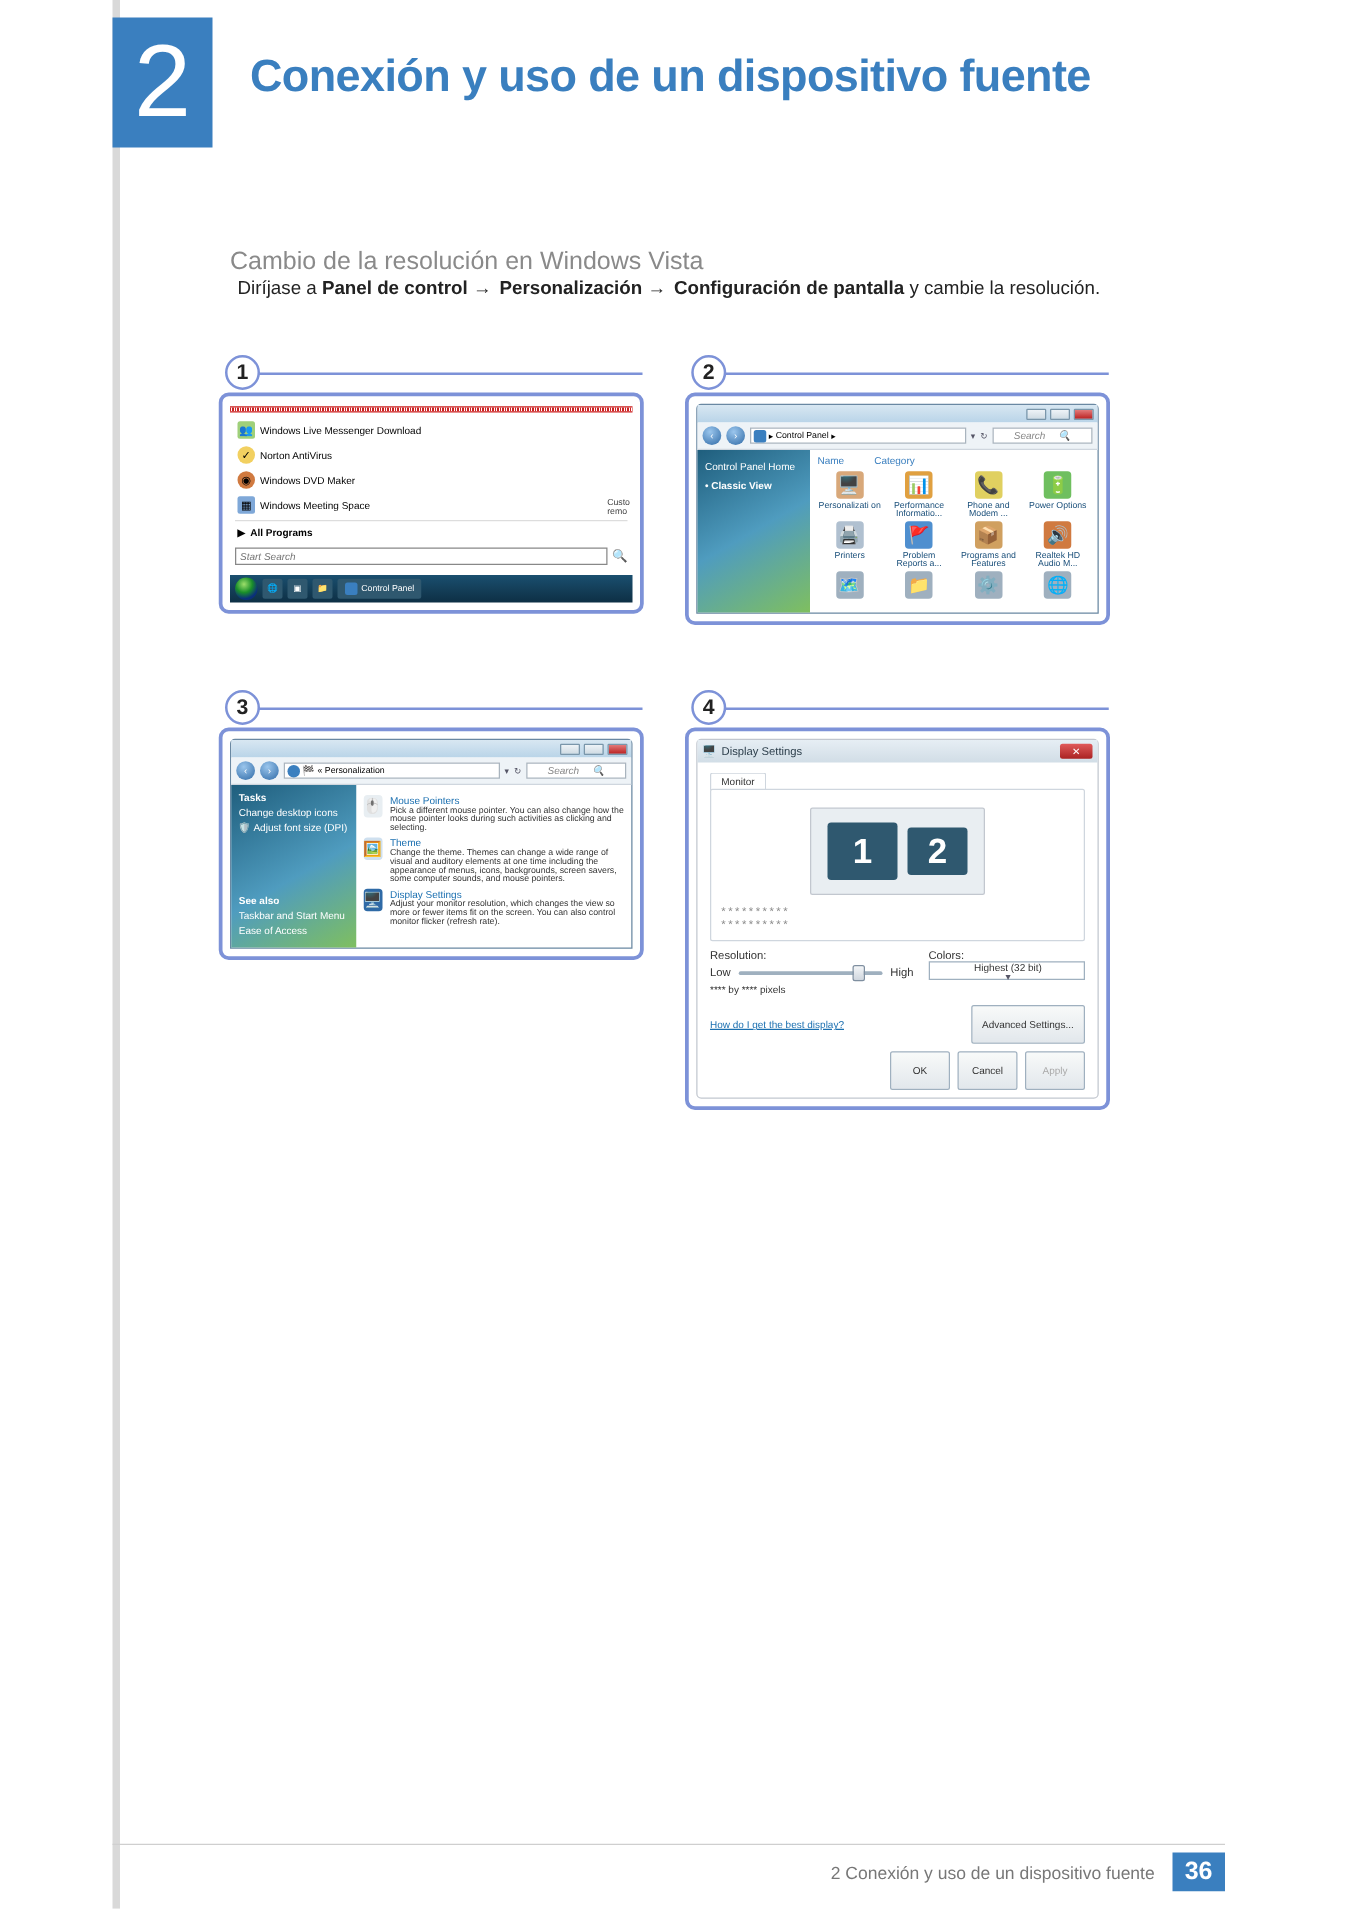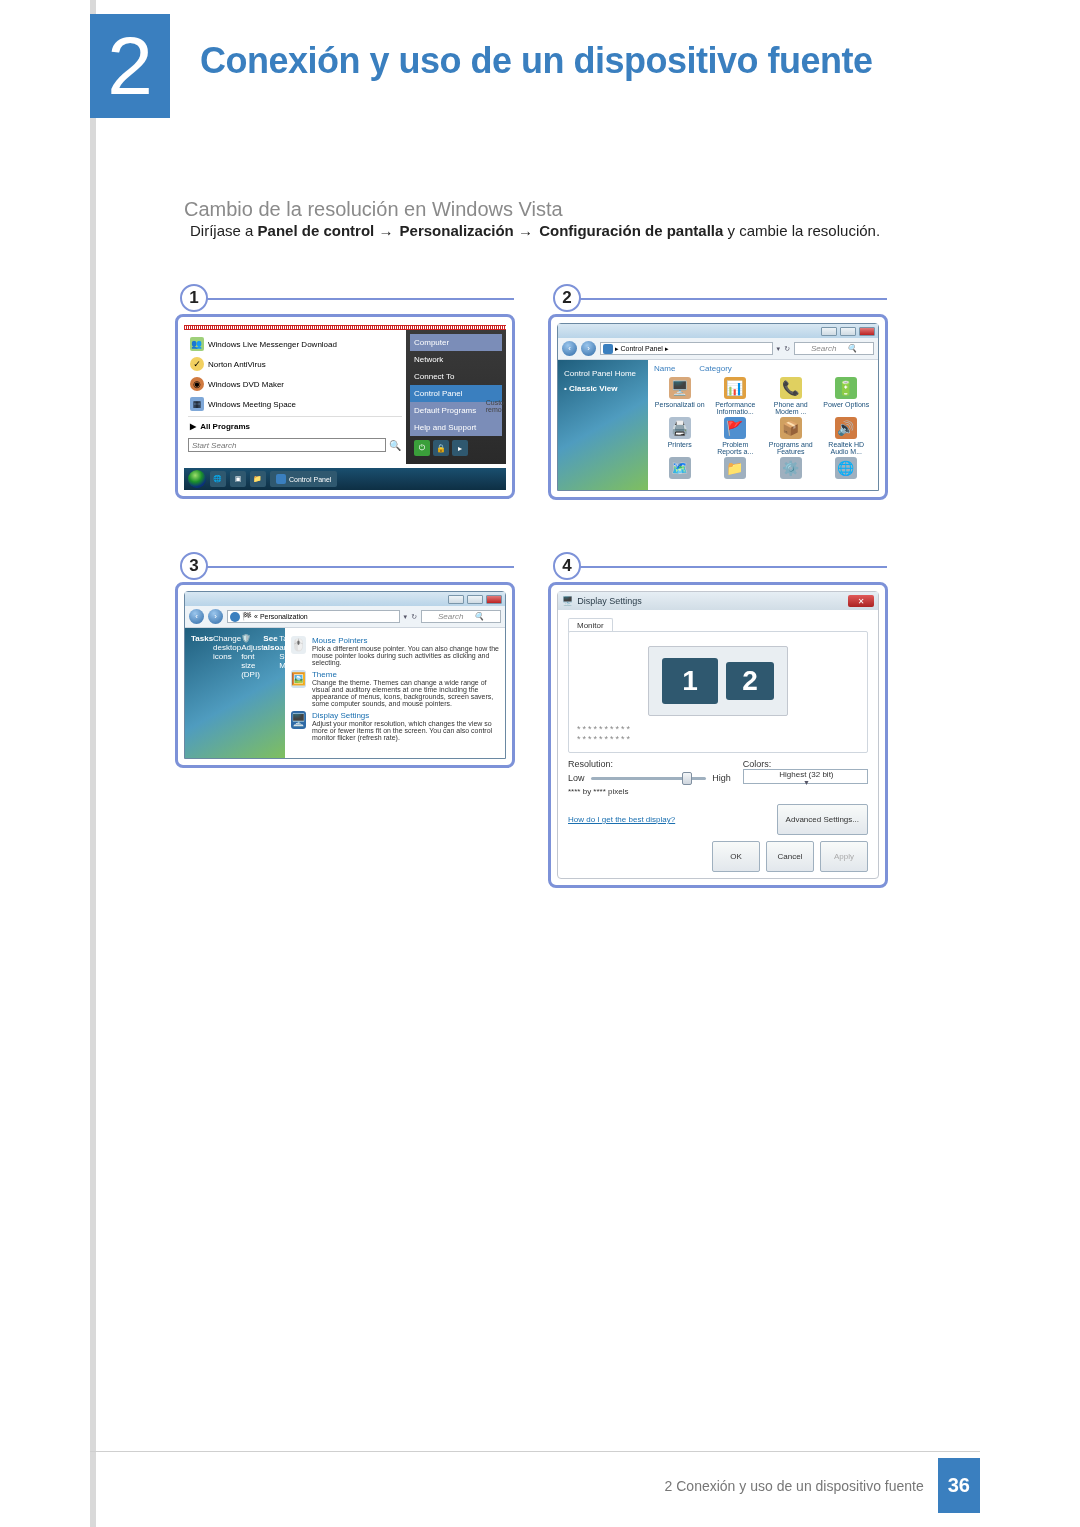--- a/index.html
+++ b/index.html
@@ -214,21 +214,21 @@
   .p2-item { display:flex; flex-direction:column; align-items:center;
     font-size:7px; color:#1a4f7a; text-align:center; }
   .p2-ico { width:22px;height:22px;border-radius:3px;margin-bottom:2px; font-size:14px; display:flex;align-items:center;justify-content:center; }
 
   
   .p3-body { display:flex; min-height: 130px; }
   .p3-side {
     width: 100px;
     background: linear-gradient(150deg,#1f5e7d,#4f9cbf 55%,#7fbf5f);
     color:#fff; padding:6px 6px; font-size:8px;
-    display:flex; flex-direction:row;
+    display:flex; flex-direction:column;
   }
   .p3-side .task{ color:#fff; margin-bottom:3px;}
   .p3-side .spacer{flex:1;}
   .p3-main { flex:1; padding:4px 6px; font-size:7px; color:#333; }
   .p3-item { display:flex; gap:6px; margin:4px 0; }
   .p3-ico { width:18px;height:18px;border-radius:3px;
     display:flex;align-items:center;justify-content:center;font-size:12px;}
   .p3-title { color:#1a6fb0; font-size:8px; }
   .p3 .addr-chip .pill {
     width:10px;height:10px;border-radius:50%;background:#3a7fbf;}
@@ -299,21 +299,21 @@
     display: flex;
     justify-content: flex-end;
     align-items: center;
     font-size: 14px;
     color: #777;
     gap: 14px;
   }
   .pagebox {
     background: #3a7fbf;
     color: #fff;
-    padding: 16px 10px;
+    padding: 4px 10px;
     font-size: 20px;
     font-weight: 700;
   }
 </style>
 </head>
 <body>
 
 <div class="left-stripe"></div>
 
 <div class="chapter-box">
@@ -362,33 +362,20 @@
             <div class="p1-sep"></div>
             <div class="p1-row">
                 <span style="font-weight:700;">▶</span>
               <b>All Programs</b>
               </div>
             <div class="p1-search">
               <input placeholder="Start Search" style="">
               <span class="p1-mag">🔍</span>
             </div>
           </div>
-          <div class="p1-right">
-            <div class="ritem hl">Computer</div>
-            <div class="ritem">Network</div>
-            <div class="ritem">Connect To</div>
-            <div class="ritem cp">Control Panel</div>
-            <div class="ritem hl">Default Programs</div>
-            <div class="ritem hl">Help and Support</div>
-            <div style="display:flex;gap:3px;padding:4px 4px;">
-              <span class="tbtn" style="background:#3a9f3a;">⏻</span>
-              <span class="tbtn">🔒</span>
-              <span class="tbtn">▸</span>
-            </div>
-          </div>
         </div>
         <div class="cust">
           <div>Custo</div>
           <div>remo</div>
         </div>
         <div class="p1-taskbar">
           <span class="orb"></span>
           <span class="tbtn">🌐</span>
           <span class="tbtn">▣</span>
           <span class="tbtn">📁</span>

